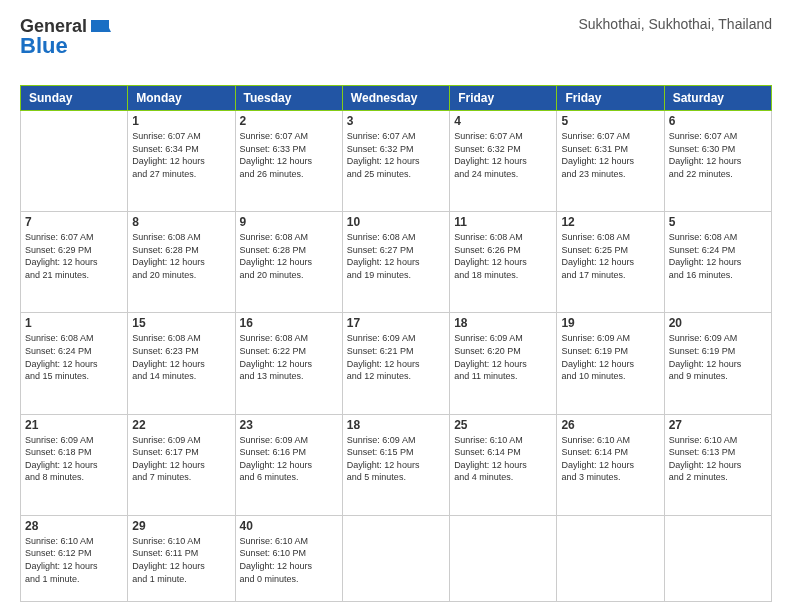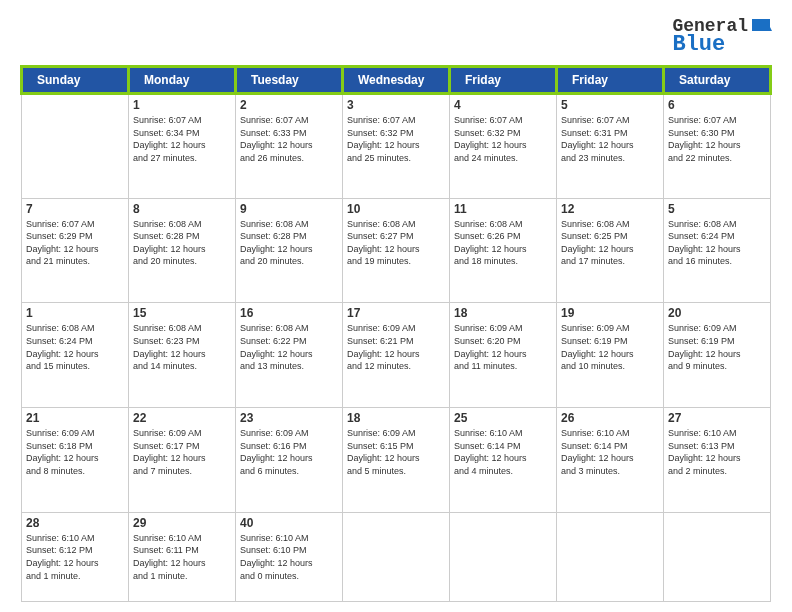--- a/index.html
+++ b/index.html
@@ -12,24 +12,23 @@
     }
     .page {
       width: 792px;
       height: 612px;
       padding: 16px 20px 10px 20px;
       display: flex;
       flex-direction: column;
     }
     .header {
       display: flex;
-      justify-content: flex-end;
+      justify-content: space-between;
       align-items: flex-start;
-      margin-bottom: 8px;
-      font-family: Liberation Mono, monospace;
+      margin-bottom: 26px;
     }
     .logo {
       display: flex;
       flex-direction: column;
       align-items: flex-start;
     }
     .logo-text {
       display: flex;
       align-items: center;
       font-size: 18px;
@@ -60,23 +59,23 @@
       border: 1px solid #ccc;
       border-collapse: collapse;
       width: 100%;
       table-layout: fixed;
     }
     .calendar th {
       background-color: #2255a4;
       color: #fff;
       font-size: 12px;
       font-weight: bold;
-      padding: 5px 14px;
+      padding: 5px 8px;
       text-align: left;
-      border: 3px solid #84cc16;
+      border: 1px solid #84cc16;
     }
     .calendar td {
       vertical-align: top;
       border: 1px solid #ccc;
       padding: 3px 4px;
       font-size: 9.5px;
       color: #333;
       height: 88px;
     }
     .day-num {
@@ -107,20 +106,21 @@
       <div class="logo-text">
         <span class="logo-general">General</span>
         <svg class="logo-icon" viewBox="0 0 22 18">
           <polygon points="2,2 20,2 20,10 2,10" fill="#1a6fc4"></polygon>
           <polygon points="2,10 20,10 22,14 2,14" fill="#1a6fc4"></polygon>
         </svg>
       </div>
       <div style="color:#1a6fc4;font-size:22px;font-weight:bold;margin-top:-4px;">Blue</div>
     </div>
     <div class="title-block">
+      <div class="subtitle">Sukhothai, Sukhothai, Thailand</div>
     </div>
   </div>
 
   <table class="calendar">
     <thead>
       <tr>
       <th>Sunday</th>
           <th>Monday</th>
           <th>Tuesday</th>
           <th>Wednesday</th>

